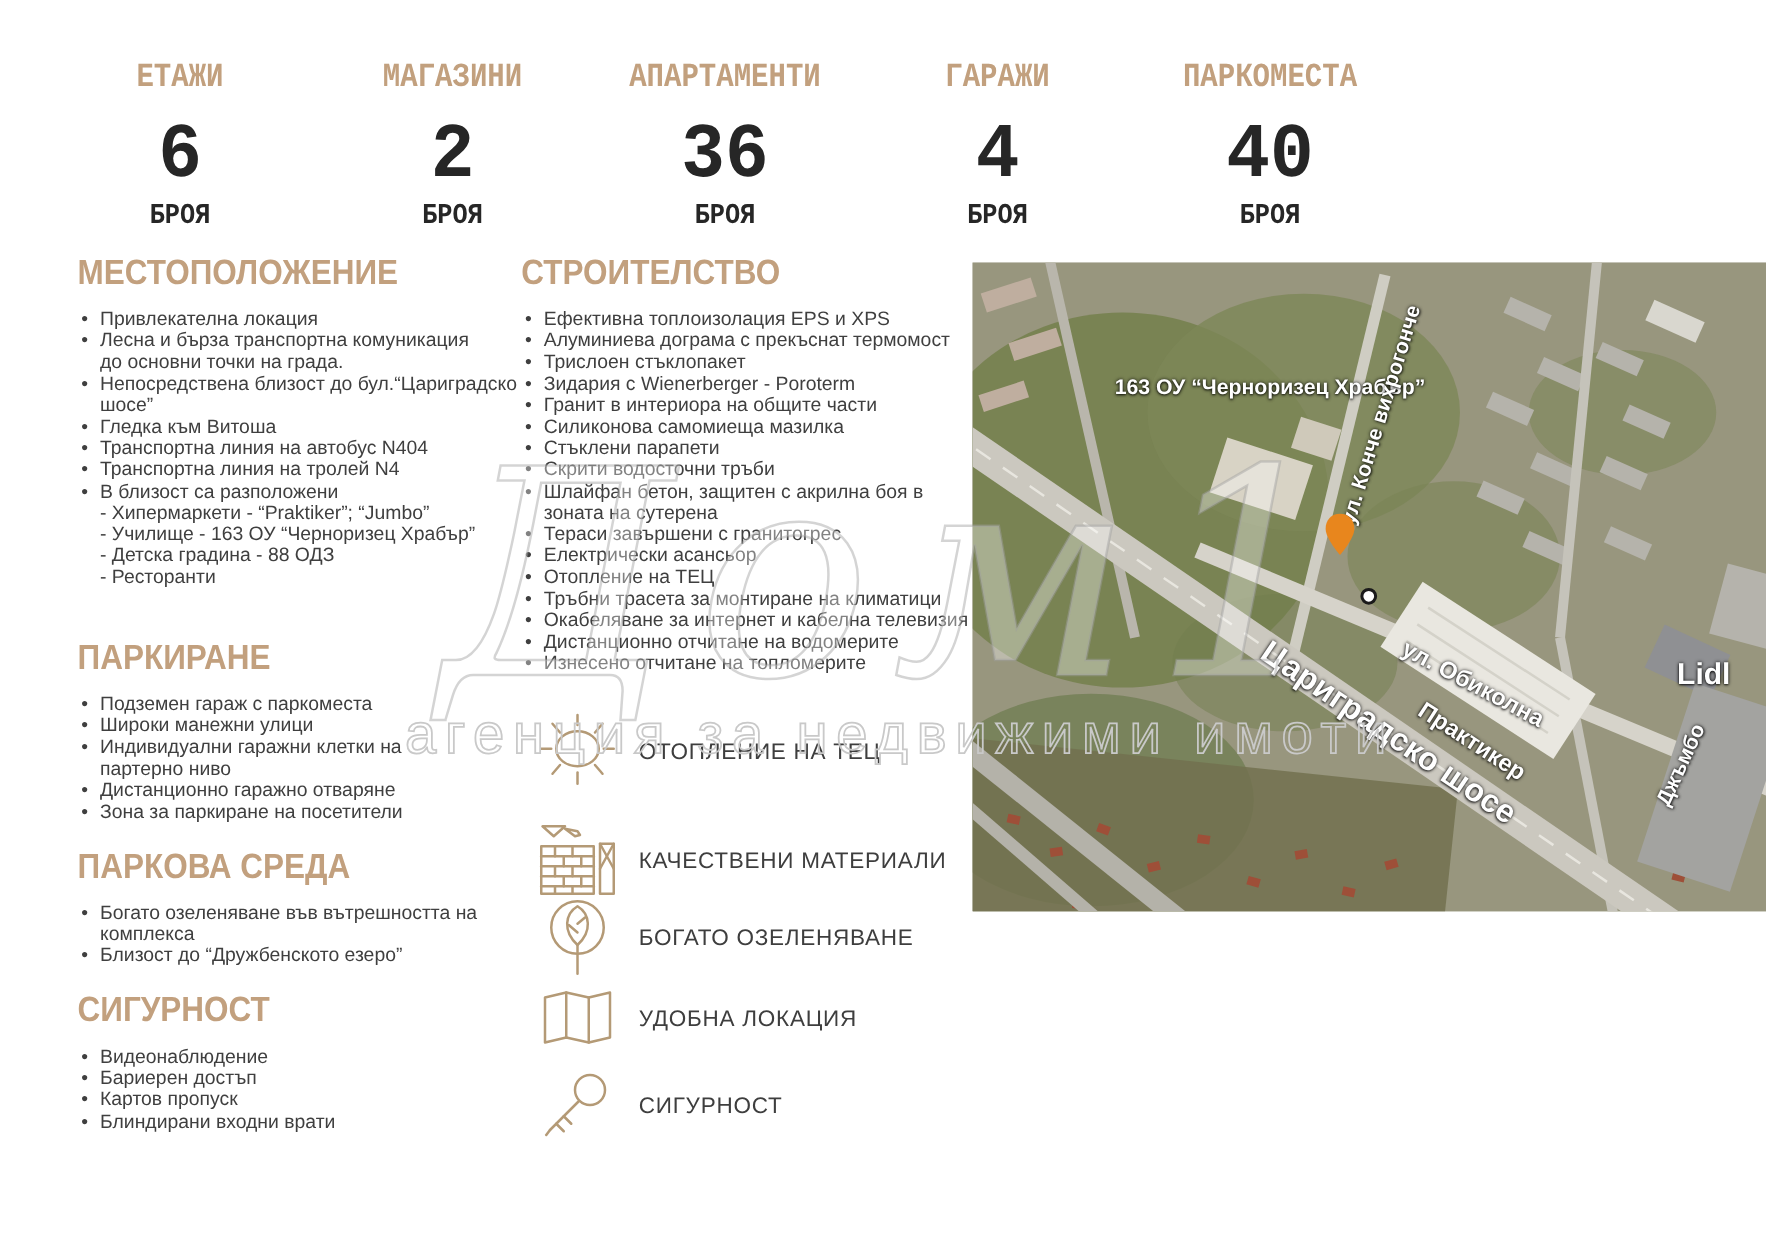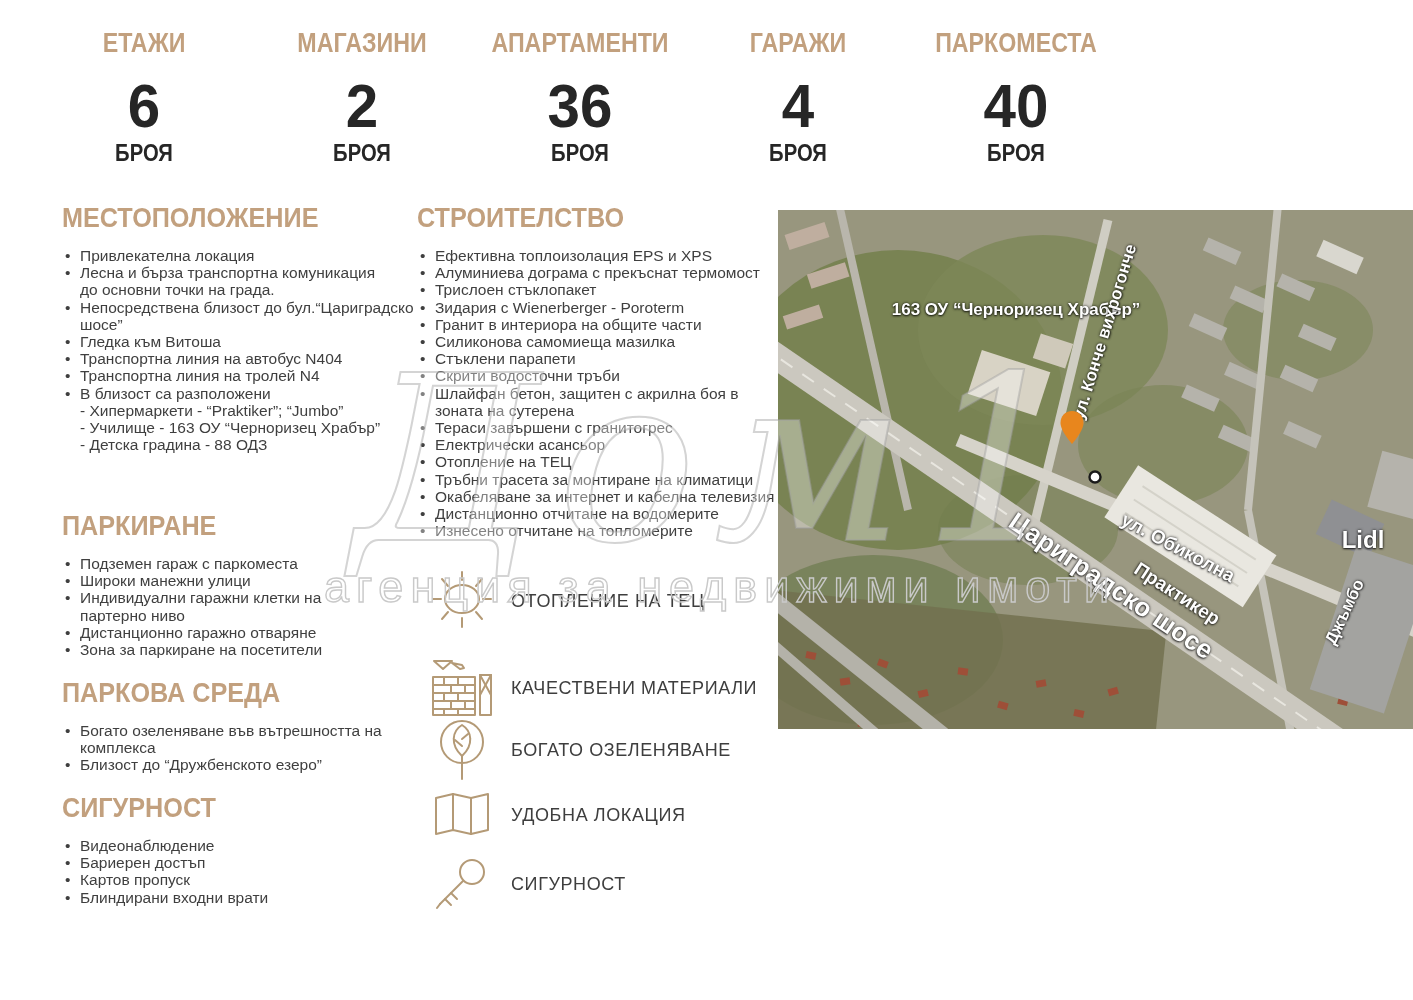--- a/index.html
+++ b/index.html
@@ -9,21 +9,21 @@
     --num:#262626;
   }
   *{margin:0;padding:0;box-sizing:border-box;}
   html,body{background:#ffffff;}
   .page{
     position:relative;width:1413px;height:1000px;background:#ffffff;
     overflow:hidden;font-family:"Liberation Sans",sans-serif;color:var(--ink);
   }
 
   
-  .stats-row{position:absolute;left:35px;top:28px;width:1090px;display:flex;justify-content:flex-end;}
+  .stats-row{position:absolute;left:35px;top:48px;width:1090px;display:flex;justify-content:flex-end;font-family:Liberation Mono, monospace;}
   .stat{width:220px;text-align:center;}
   .stat-label{font-size:27px;font-weight:bold;color:var(--tan);transform:scaleX(.86);transform-origin:center;white-space:nowrap;}
   .stat-value{font-size:62px;font-weight:bold;color:var(--num);line-height:1;margin-top:16px;transform:scaleX(.94);transform-origin:center;}
   .stat-unit{font-size:23px;font-weight:bold;color:var(--num);margin-top:3px;transform:scaleX(.88);transform-origin:center;}
 
   
   .section{position:absolute;width:352px;}
   .section-title{font-size:28px;font-weight:bold;color:var(--tan);transform:scaleX(.9);transform-origin:left center;white-space:nowrap;margin-bottom:13px;}
   .blist{font-size:15.5px;line-height:17.2px;color:var(--ink);}
   .li{display:flex;}
@@ -154,20 +154,24 @@
         <div class="li">
           <span class="marker"></span>
           <span class="txt">- Училище - 163 ОУ “Черноризец Храбър”</span>
         </div>
 
         <div class="li">
           <span class="marker"></span>
           <span class="txt">- Детска градина - 88 ОДЗ</span>
         </div>
 
+        <div class="li">
+          <span class="marker"></span>
+          <span class="txt">- Ресторанти</span>
+        </div>
 
       </div>
   </div>
 
   <div class="section" id="sec-parking">
     <div class="section-title">ПАРКИРАНЕ</div>
     <div class="blist">
 
         <div class="li">
           <span class="marker">•</span>

